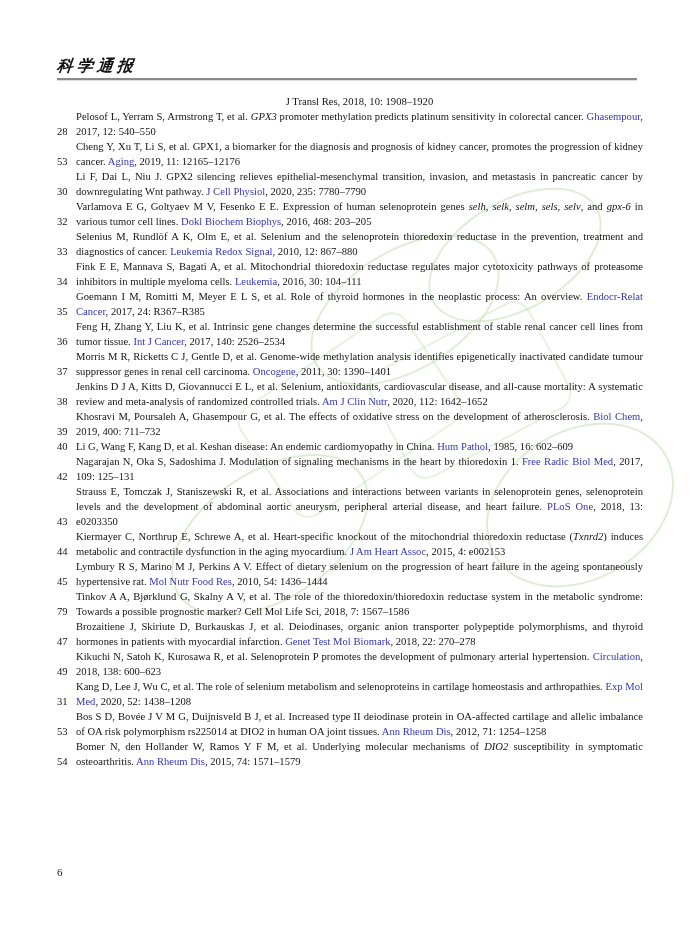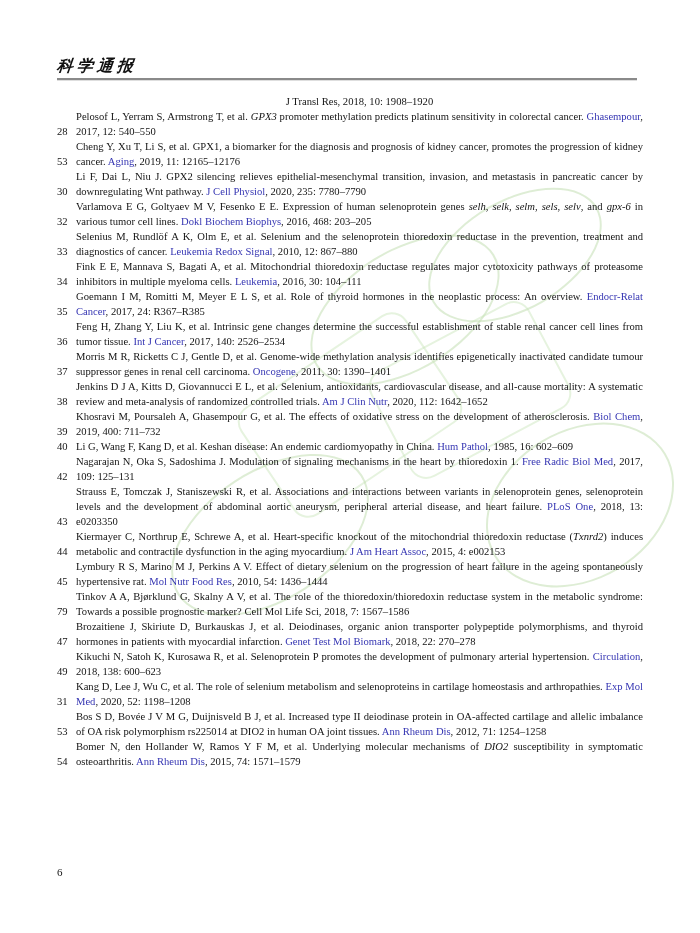--- a/index.html
+++ b/index.html
@@ -184,21 +184,21 @@
       <div class="ref-row">
         <span class="ref-num">47</span>
         <span class="ref-text"><span class="seg-p">Brozaitiene J, Skiriute D, Burkauskas J, et al. Deiodinases, organic anion transporter polypeptide polymorphisms, and thyroid hormones in patients with myocardial infarction. </span><span class="seg-l">Genet Test Mol Biomark</span><span class="seg-p">, 2018, 22: 270–278</span></span>
       </div>
       <div class="ref-row">
         <span class="ref-num">49</span>
         <span class="ref-text"><span class="seg-p">Kikuchi N, Satoh K, Kurosawa R, et al. Selenoprotein P promotes the development of pulmonary arterial hypertension. </span><span class="seg-l">Circulation</span><span class="seg-p">, 2018, 138: 600–623</span></span>
       </div>
       <div class="ref-row">
         <span class="ref-num">31</span>
-        <span class="ref-text"><span class="seg-p">Kang D, Lee J, Wu C, et al. The role of selenium metabolism and selenoproteins in cartilage homeostasis and arthropathies. </span><span class="seg-l">Exp Mol Med</span><span class="seg-p">, 2020, 52: 1198–1208</span></span>
+        <span class="ref-text"><span class="seg-p">Kang D, Lee J, Wu C, et al. The role of selenium metabolism and selenoproteins in cartilage homeostasis and arthropathies. </span><span class="seg-l">Exp Mol Med</span><span class="seg-p">, 2020, 52: 1438–1208</span></span>
       </div>
       <div class="ref-row">
         <span class="ref-num">53</span>
         <span class="ref-text"><span class="seg-p">Bos S D, Bovée J V M G, Duijnisveld B J, et al. Increased type II deiodinase protein in OA-affected cartilage and allelic imbalance of OA risk polymorphism rs225014 at DIO2 in human OA joint tissues. </span><span class="seg-l">Ann Rheum Dis</span><span class="seg-p">, 2012, 71: 1254–1258</span></span>
       </div>
       <div class="ref-row">
         <span class="ref-num">54</span>
         <span class="ref-text"><span class="seg-p">Bomer N, den Hollander W, Ramos Y F M, et al. Underlying molecular mechanisms of </span><span class="seg-i">DIO2</span><span class="seg-p"> susceptibility in symptomatic osteoarthritis. </span><span class="seg-l">Ann Rheum Dis</span><span class="seg-p">, 2015, 74: 1571–1579</span></span>
       </div>
     </div>

